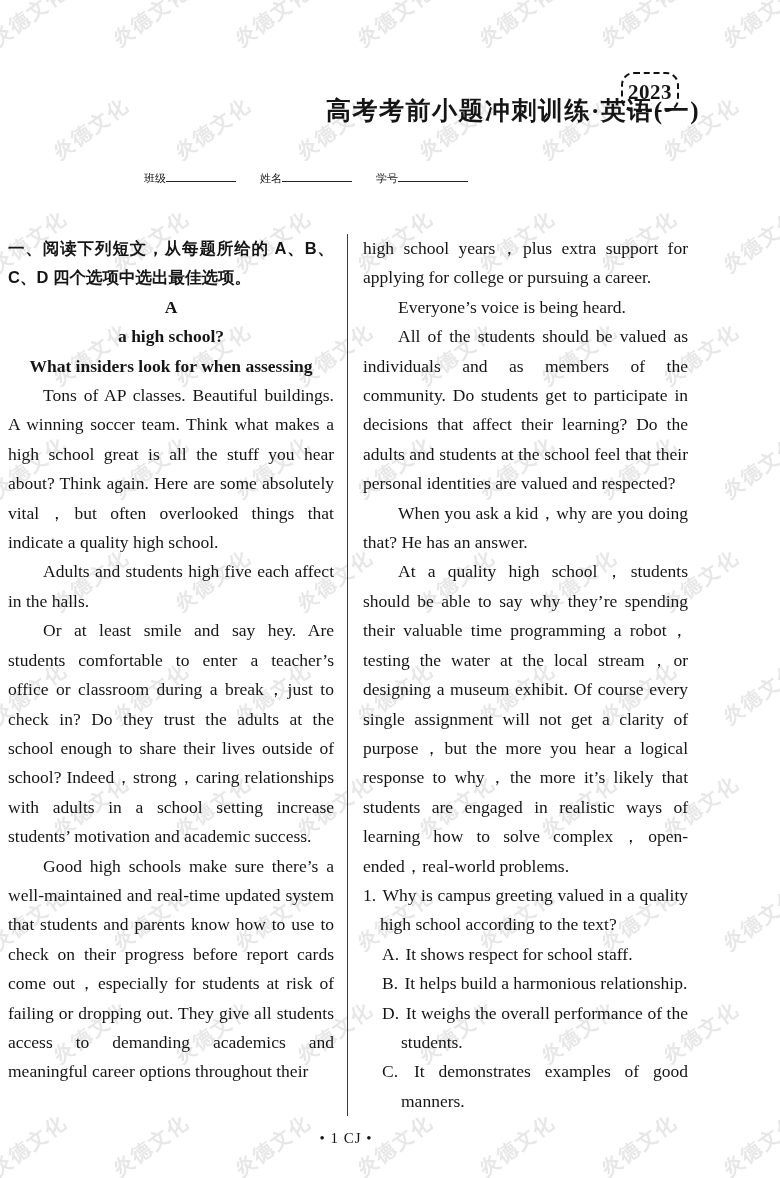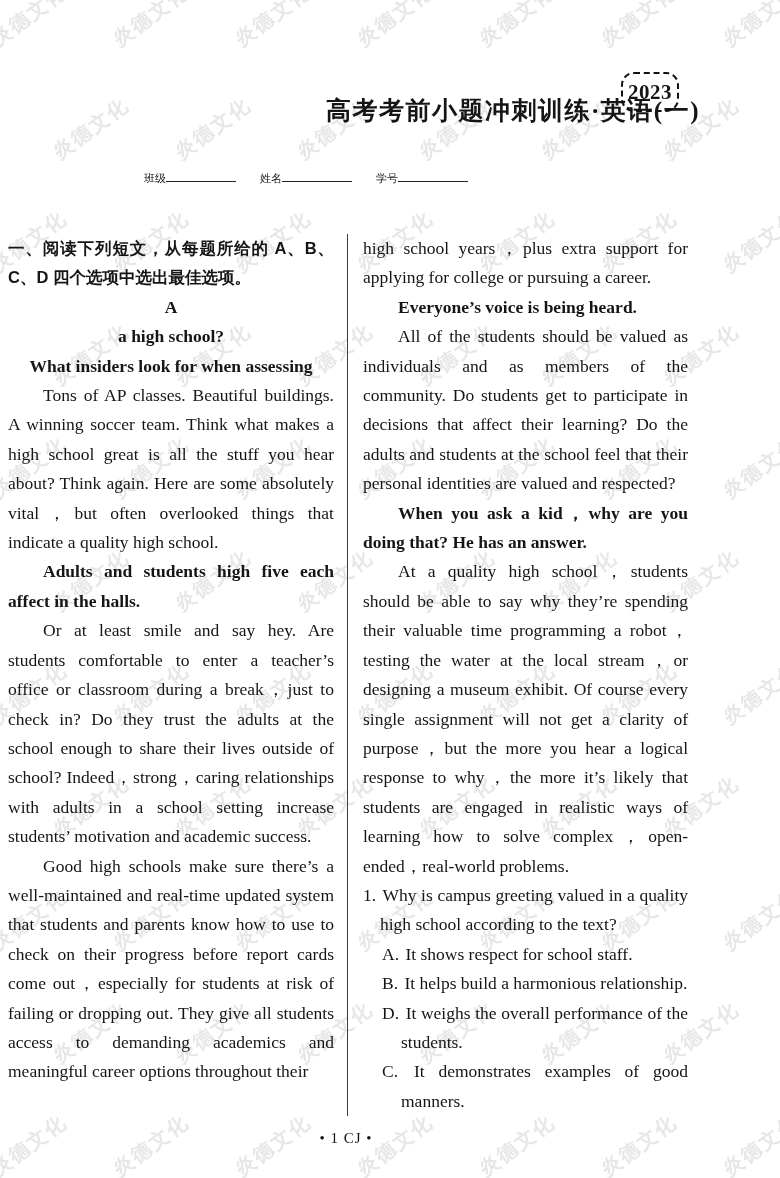--- a/index.html
+++ b/index.html
@@ -29,21 +29,21 @@
   }
   .columns { display:flex; margin-top:48px; padding-left:8px; min-height:882px; }
   .col { font-size:17.5px; line-height:29.4px; text-align:justify; }
   .col.left { width:326px; }
   .divider { width:1px; background:#3c3c3c; margin-left:13px; align-self:stretch; }
   .col.right { width:325px; margin-left:15px; }
   .blk { margin:0; }
   .cn { font-family:"Liberation Sans", sans-serif; font-weight:700; font-size:16.5px; }
   .center { text-align:center; font-weight:700; }
   .para { text-indent:2em; }
-  .bold { font-weight:700; }
+  .bold { font-weight:400; }
   .noind { text-indent:0; }
   .question { padding-left:17px; text-indent:-17px; }
   .option { padding-left:38px; text-indent:-19px; }
   .lbl { padding-right:2px; }
   .footer { width:692px; text-align:center; margin-top:14px; font-size:15px; letter-spacing:1px; }
 </style>
 </head>
 <body>
 
 <div class="page">

